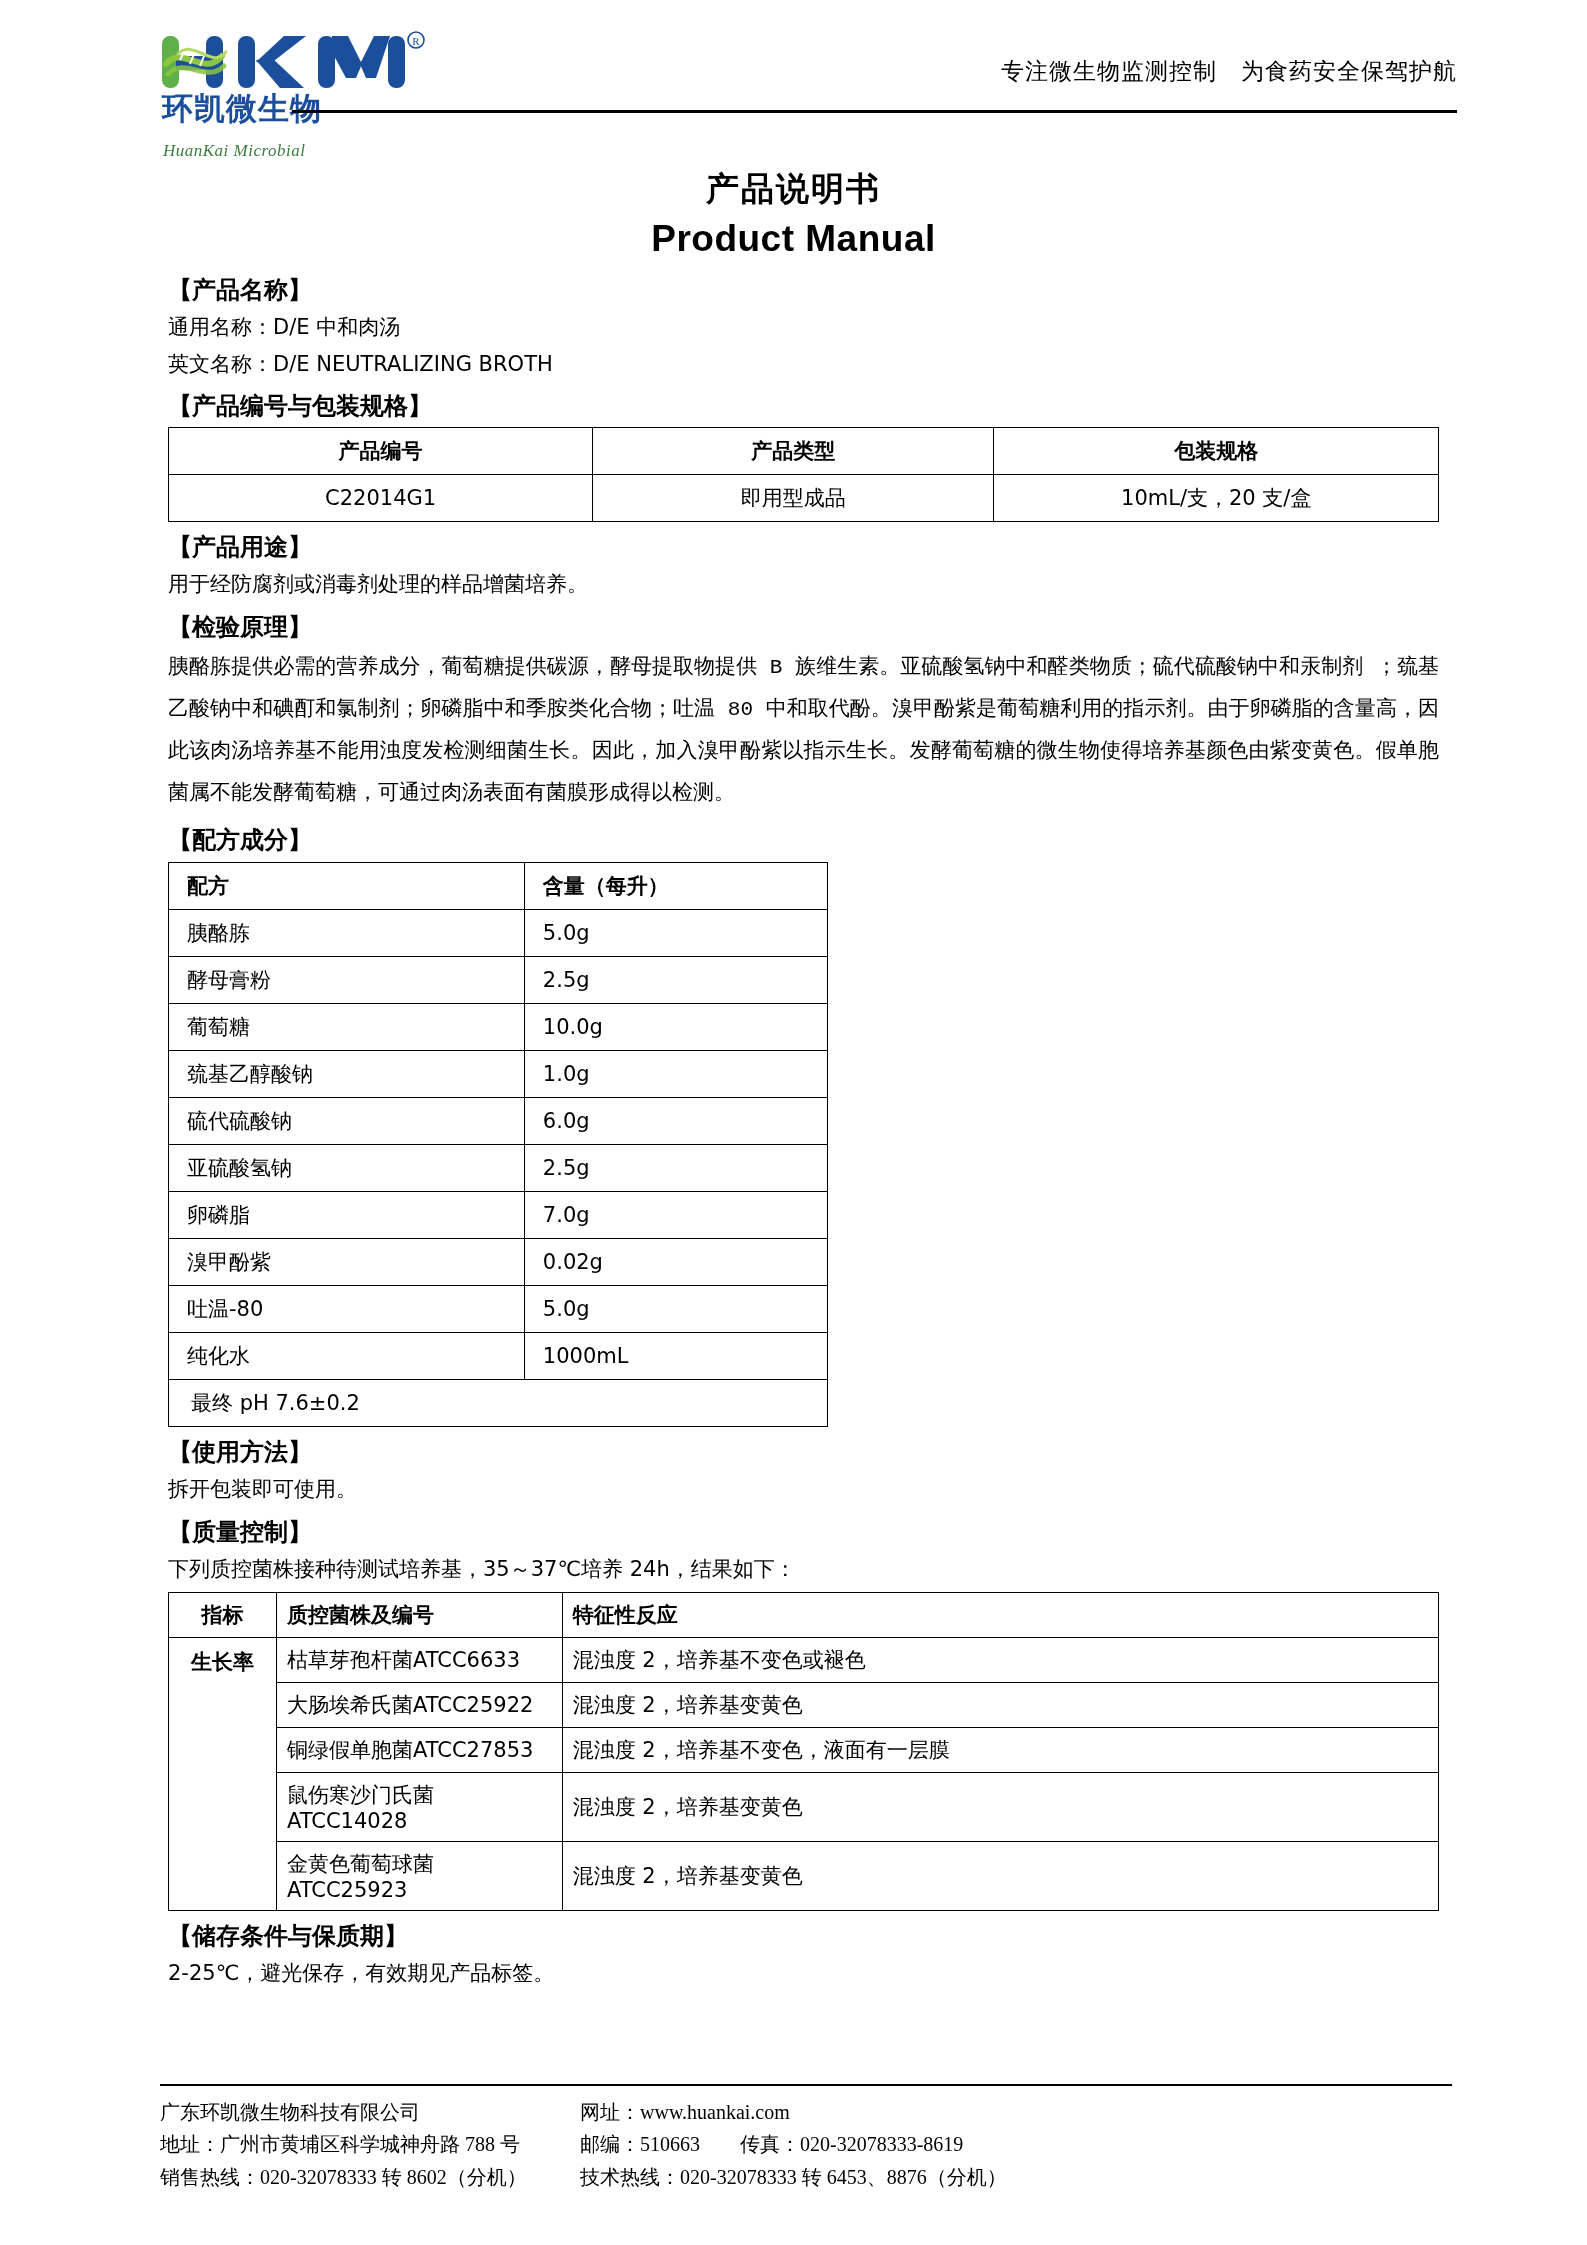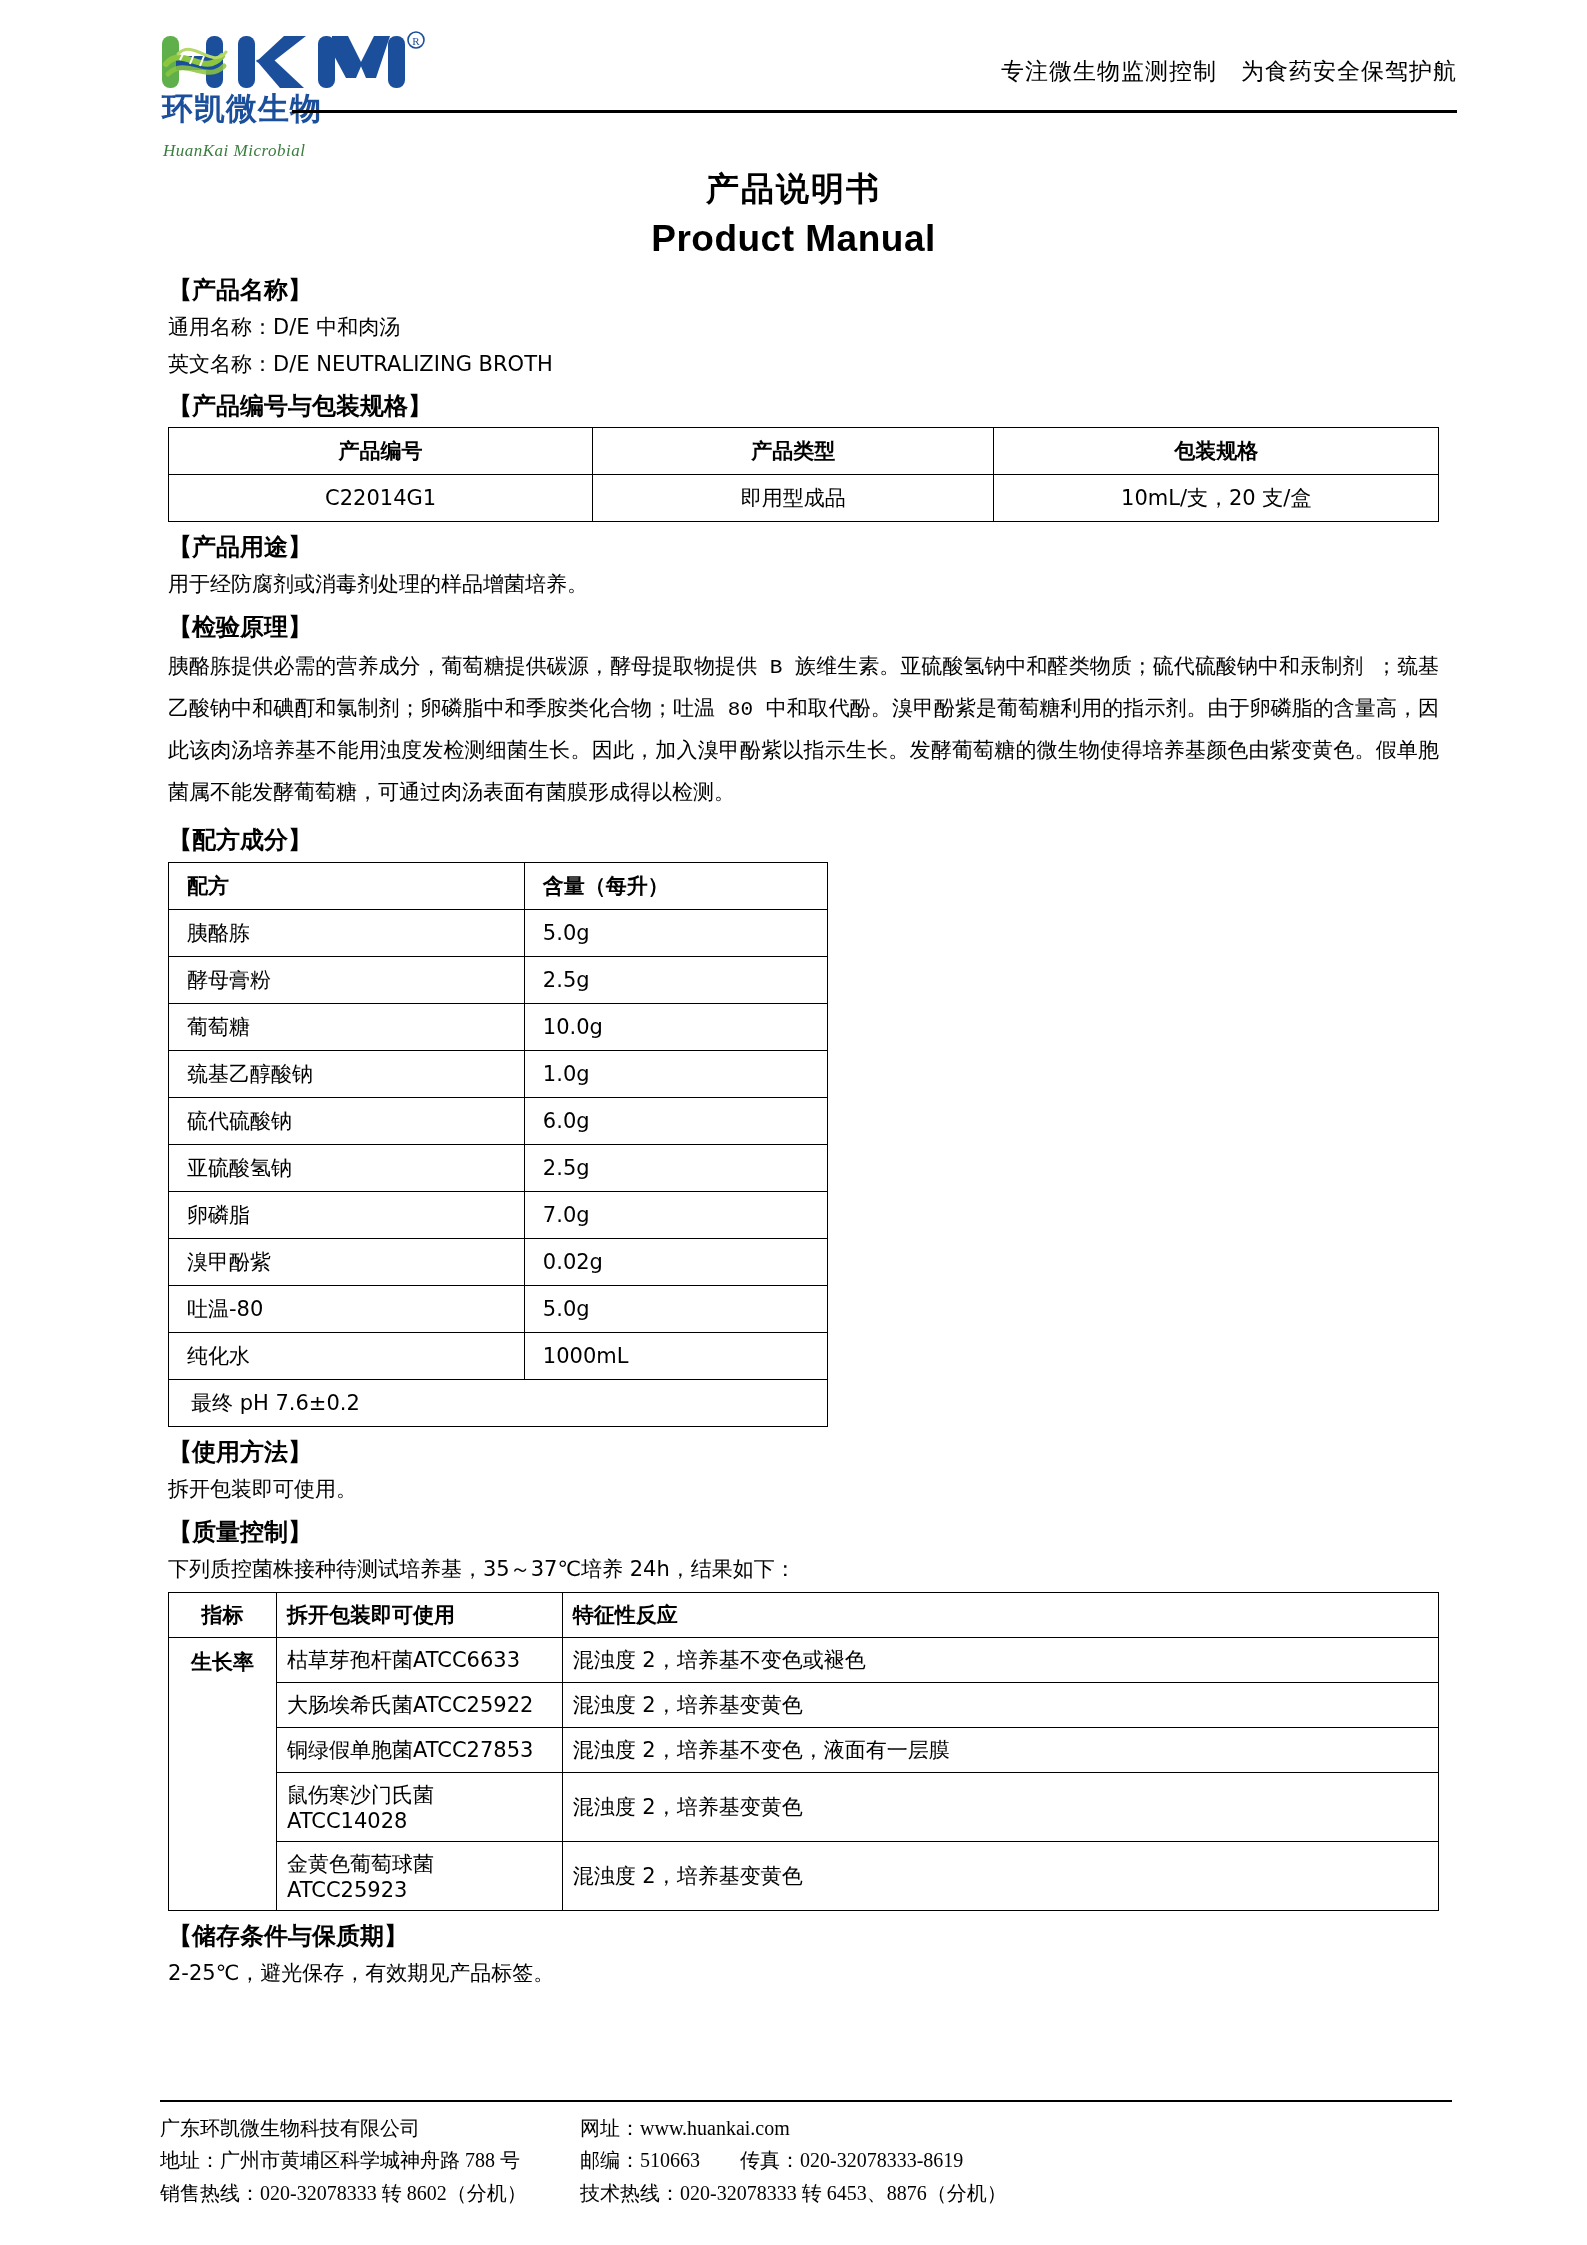--- a/index.html
+++ b/index.html
@@ -192,21 +192,21 @@
   }
   table.qc col.q1 { width: 8.5%; }
   table.qc col.q2 { width: 22.5%; }
   table.qc col.q3 { width: 69%; }
 
   
   .footer {
     position: absolute;
     left: 160px;
     right: 135px;
-    bottom: 36px;
+    bottom: 52px;
   }
   .footer-rule {
     border-top: 2px solid #000;
     margin-bottom: 10px;
   }
   .footer-cols {
     display: flex;
   }
   .footer-col {
     font-family: "Liberation Serif", "DejaVu Serif", serif;
@@ -371,21 +371,21 @@
     <div class="line">下列质控菌株接种待测试培养基，35～37℃培养 24h，结果如下：</div>
     <table class="qc">
       <colgroup>
           <col class="q1">
           <col class="q2">
           <col class="q3">
         </colgroup>
       <thead>
         <tr>
           <th class="idx">指标</th>
-          <th>拆开包装即可使用</th>
+          <th>质控菌株及编号</th>
           <th>特征性反应</th>
         </tr>
       </thead>
       <tbody>
         <tr>
           <td class="idx" rowspan="5">生长率</td>
           <td>枯草芽孢杆菌ATCC6633</td>
           <td>混浊度 2，培养基不变色或褪色</td>
         </tr>
         <tr>

